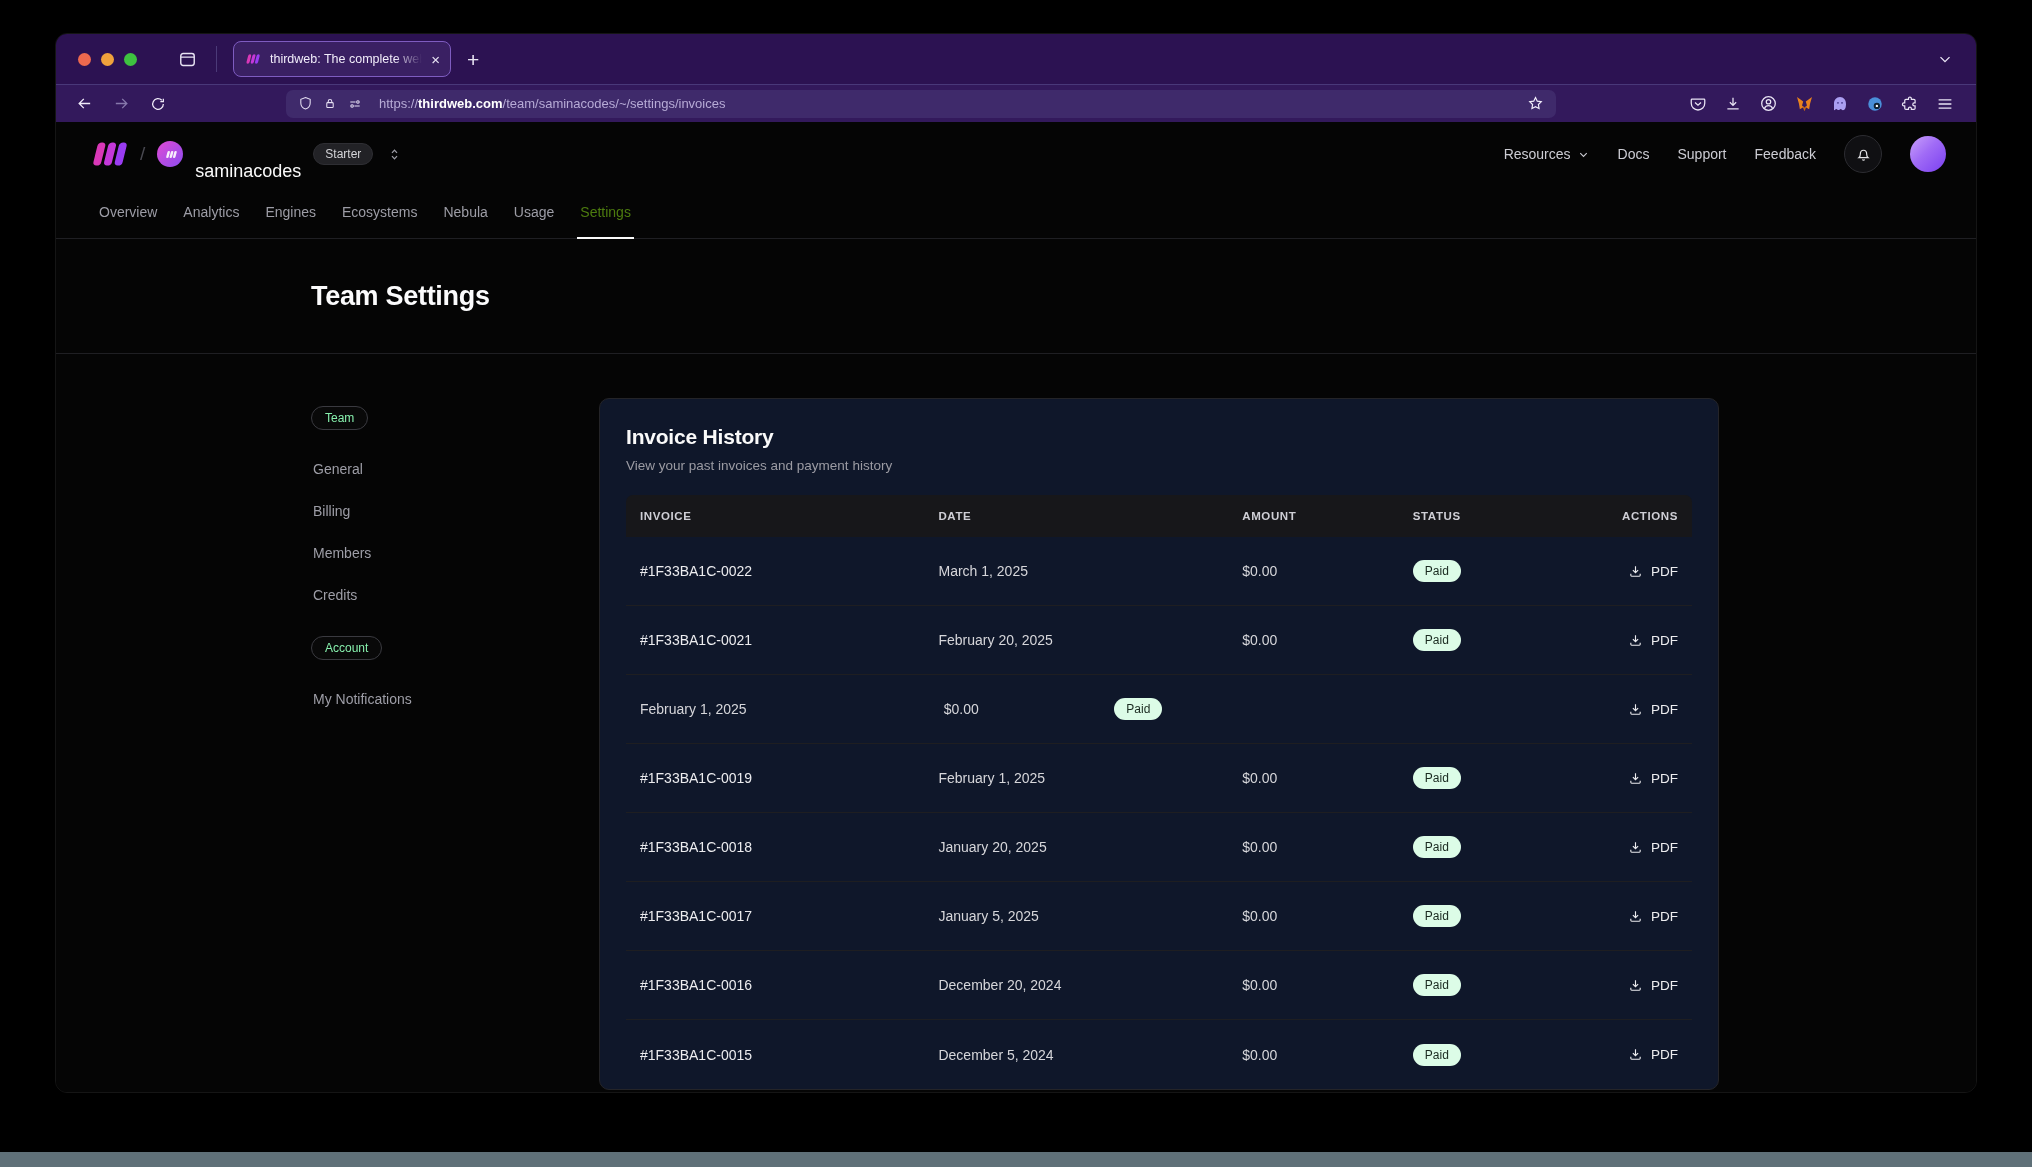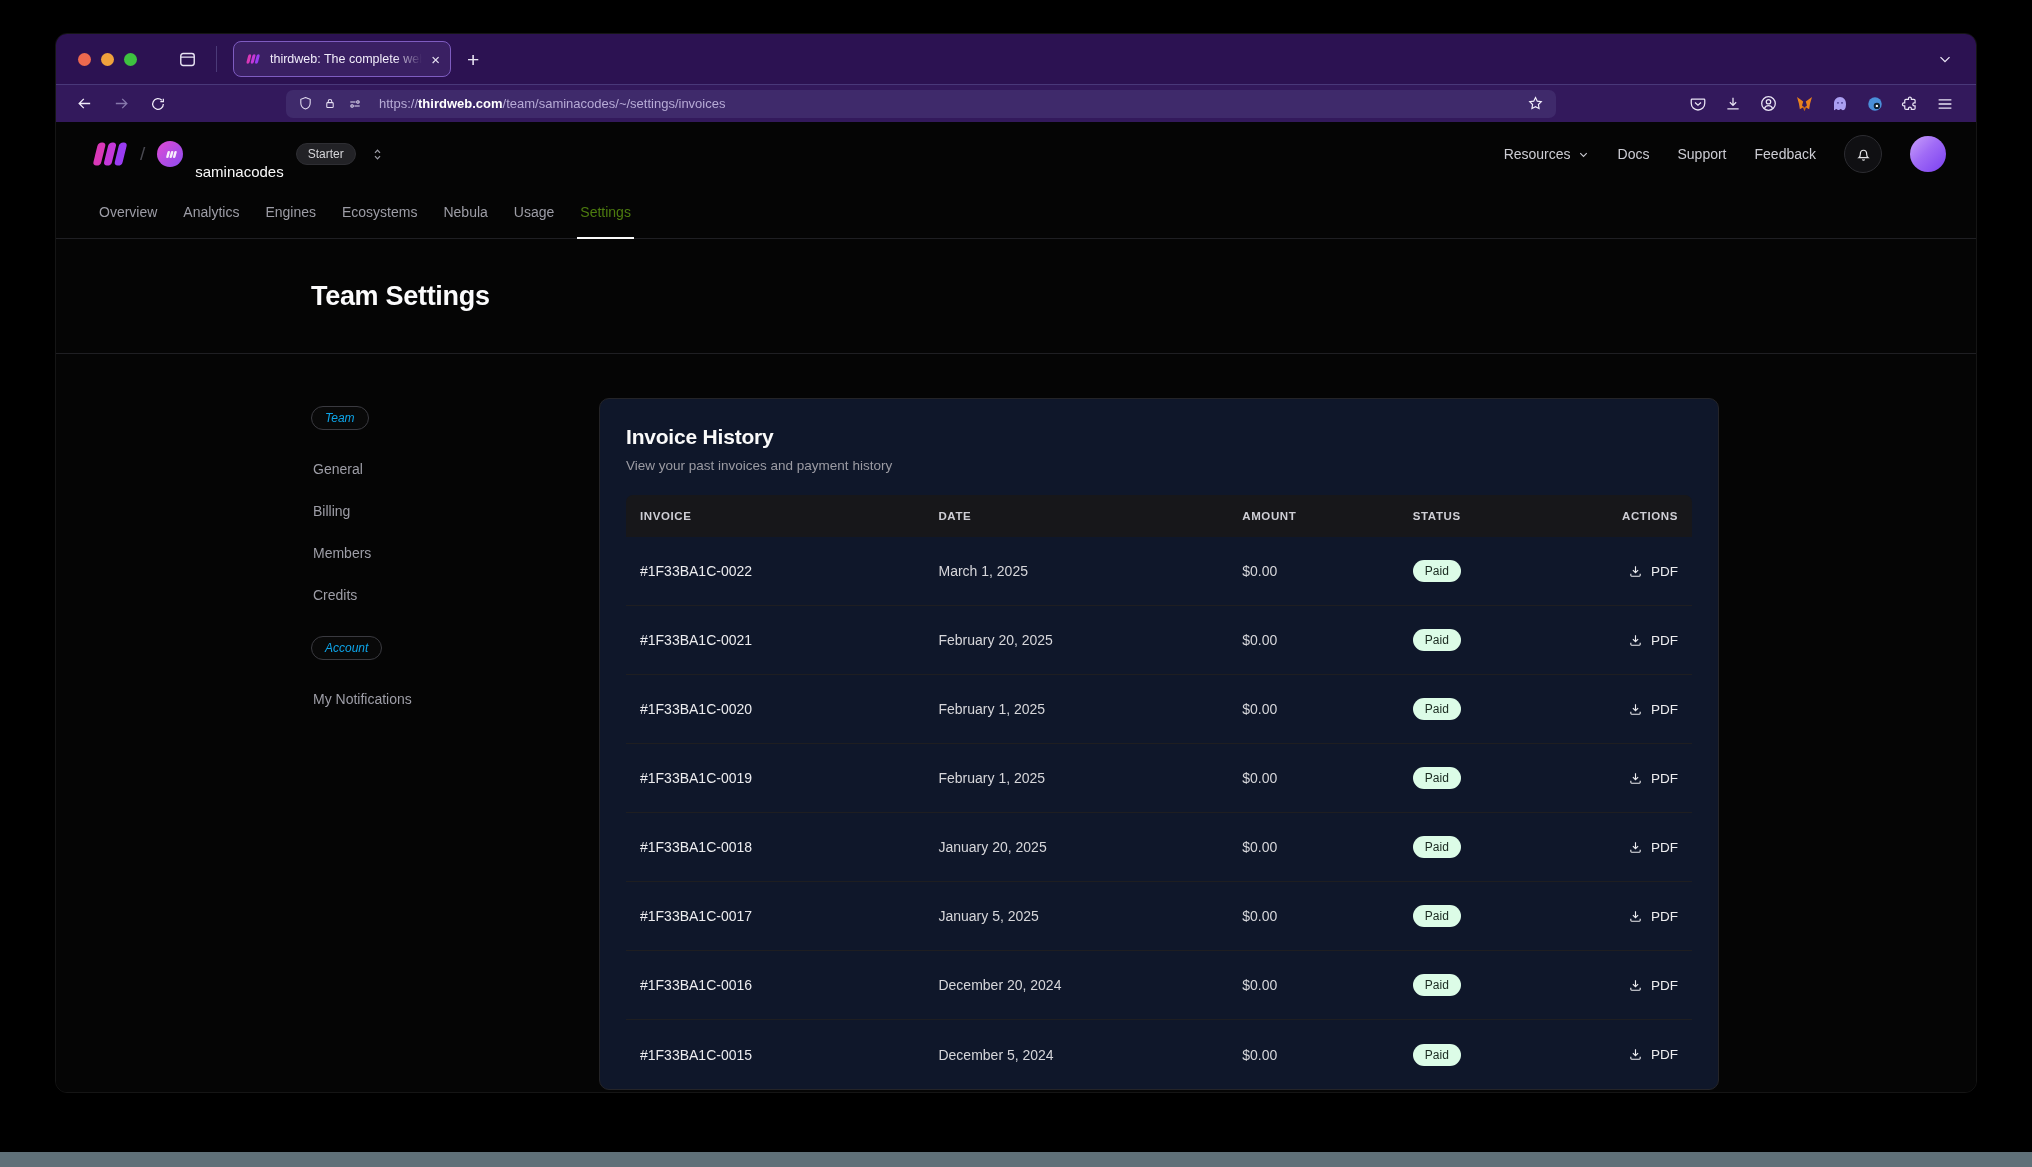--- a/index.html
+++ b/index.html
@@ -39,43 +39,43 @@
   .tool-icons { display:flex; align-items:center; gap:17px; margin-left:auto; padding-right:2px; }
 
   
   .page { height:972px; background:#050505; color:#fafafa; }
   .site-header { height:64px; display:flex; align-items:center; padding:0 30px; }
   .brand { display:flex; align-items:center; gap:12px; }
   .slash { color:#4a4a52; font-size:19px; font-weight:300; }
   .team-avatar { width:26px; height:26px; border-radius:50%;
     background:linear-gradient(135deg,#e24ad4 0%,#b14be4 55%,#8d4df0 100%);
     display:flex; align-items:center; justify-content:center; }
-  .team-name { font-size:15px; color:#fafafa; font-weight:500;margin-top:35px; }
+  .team-name { font-size:18px; color:#fafafa; font-weight:500;margin-top:35px; }
   .plan-badge { background:#222226; border:1px solid #2e2e33; color:#d4d4d8; font-size:12px;
     padding:3px 11px; border-radius:999px; }
   .switcher { color:#9d9da6; margin-left:2px; }
   .header-right { margin-left:auto; display:flex; align-items:center; gap:28px; }
   .hnav { display:flex; align-items:center; gap:6px; font-size:14px; color:#cdcdd4; }
   .bell-btn { width:38px; height:38px; border-radius:50%; border:1px solid #2c2c31; background:#101013;
     display:flex; align-items:center; justify-content:center; color:#e4e4e7; }
   .user-avatar { width:36px; height:36px; border-radius:50%;
     background:linear-gradient(135deg,#caa1fb 0%,#a06bf6 45%,#7a3ff0 100%); }
 
   .site-tabs { height:53px; display:flex; align-items:stretch; padding-left:30px; border-bottom:1px solid #1f1f23; }
   .stab { display:flex; align-items:center; padding:0 13px; font-size:14px; color:#9d9da6; position:relative; }
   .stab.active { color:#4d7c0f; }
   .stab.active::after { content:""; position:absolute; left:10px; right:10px; bottom:-1px; height:2px; background:#fafafa; }
 
   .title-band { height:115px; border-bottom:1px solid #1f1f23; display:flex; align-items:center; padding-left:255px; }
   .title-band h1 { font-size:27px; font-weight:600; letter-spacing:-.3px; color:#fbfbfc; }
 
   .settings-body { display:flex; padding:44px 0 0 255px; }
   .sidebar { width:288px; padding-top:8px; }
-  .pill { display:inline-block; border:1px solid #3a3a40; background:rgba(255,255,255,.02); color:#0ea5e9;
-    font-size:12px; padding:4px 13px; border-radius:999px;font-style:italic; }
+  .pill { display:inline-block; border:1px solid #3a3a40; background:rgba(255,255,255,.02); color:#86efac;
+    font-size:12px; padding:4px 13px; border-radius:999px; }
   .side-nav { margin-top:18px; margin-bottom:20px; }
   .side-link { height:42px; display:flex; align-items:center; font-size:14px; color:#9e9ea7; padding-left:2px; }
   .side-link.active { color:#fafafa; }
 
   .card { width:1120px; background:#0f172a; border:1px solid #242428; border-radius:10px; padding:26px 26px 0; }
   .card h2 { font-size:21px; font-weight:600; color:#fafafa; letter-spacing:-.2px; }
   .card .sub { margin-top:9px; font-size:13.5px; color:#9b9ba3; }
   .table { margin-top:22px; }
   .thead { display:flex; height:42px; background:#17171a; border-radius:7px 7px 0 0; }
   .th { font-size:11.5px; font-weight:600; letter-spacing:.6px; color:#cfcfd6; }
@@ -352,21 +352,20 @@
                     <svg width="15" height="15" viewBox="0 0 24 24" fill="none" stroke="#ececef" stroke-width="1.8">
                       <path d="M12 3.5v10M7.8 9.8L12 14l4.2-4.2"></path>
                       <path d="M4.5 15.5v2.6a1.4 1.4 0 001.4 1.4h12.2a1.4 1.4 0 001.4-1.4v-2.6"></path>
                     </svg>
                     <span>PDF</span>
                   </span>
                 </span>
             </div>
 
             <div class="trow">
-              <span class="cell inv c1">#1F33BA1C-0020</span>
               <span class="cell date c2">February 1, 2025</span>
               <span class="cell amt c3">$0.00</span>
               <span class="cell c4">
                   <span class="paid">Paid</span>
                 </span>
               <span class="cell c5">
                   <span class="pdf">
                     <svg width="15" height="15" viewBox="0 0 24 24" fill="none" stroke="#ececef" stroke-width="1.8">
                       <path d="M12 3.5v10M7.8 9.8L12 14l4.2-4.2"></path>
                       <path d="M4.5 15.5v2.6a1.4 1.4 0 001.4 1.4h12.2a1.4 1.4 0 001.4-1.4v-2.6"></path>

